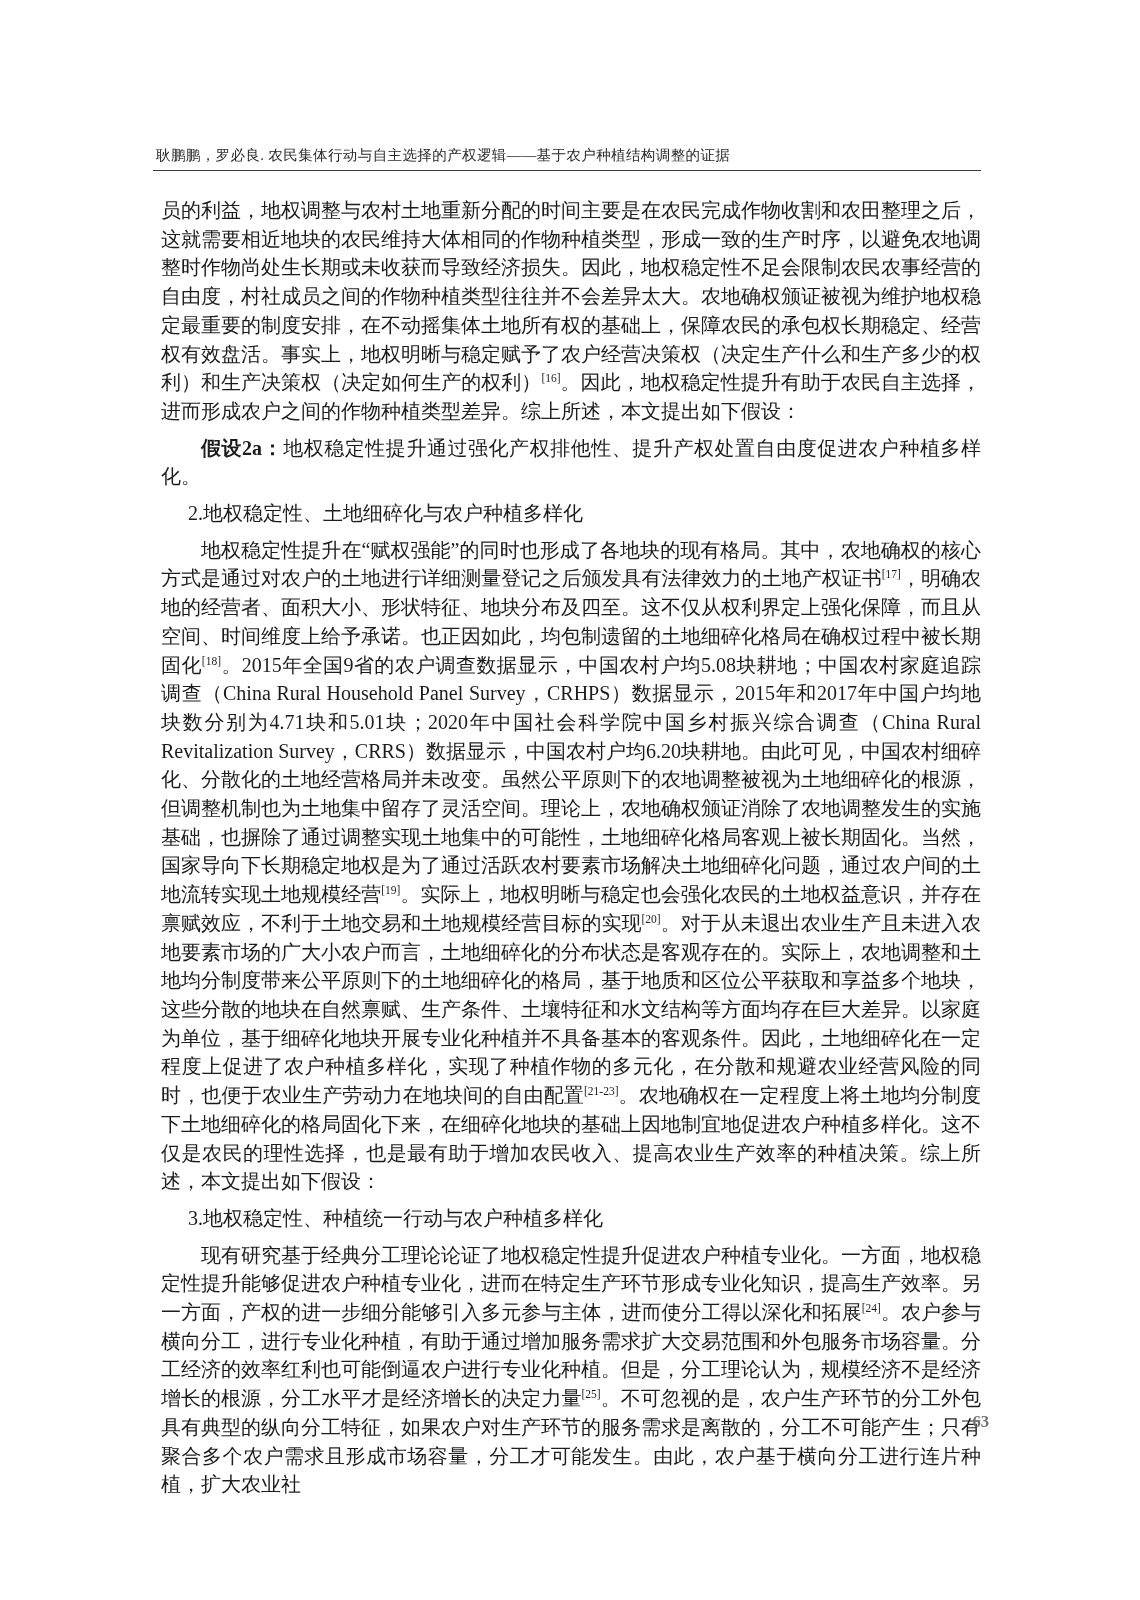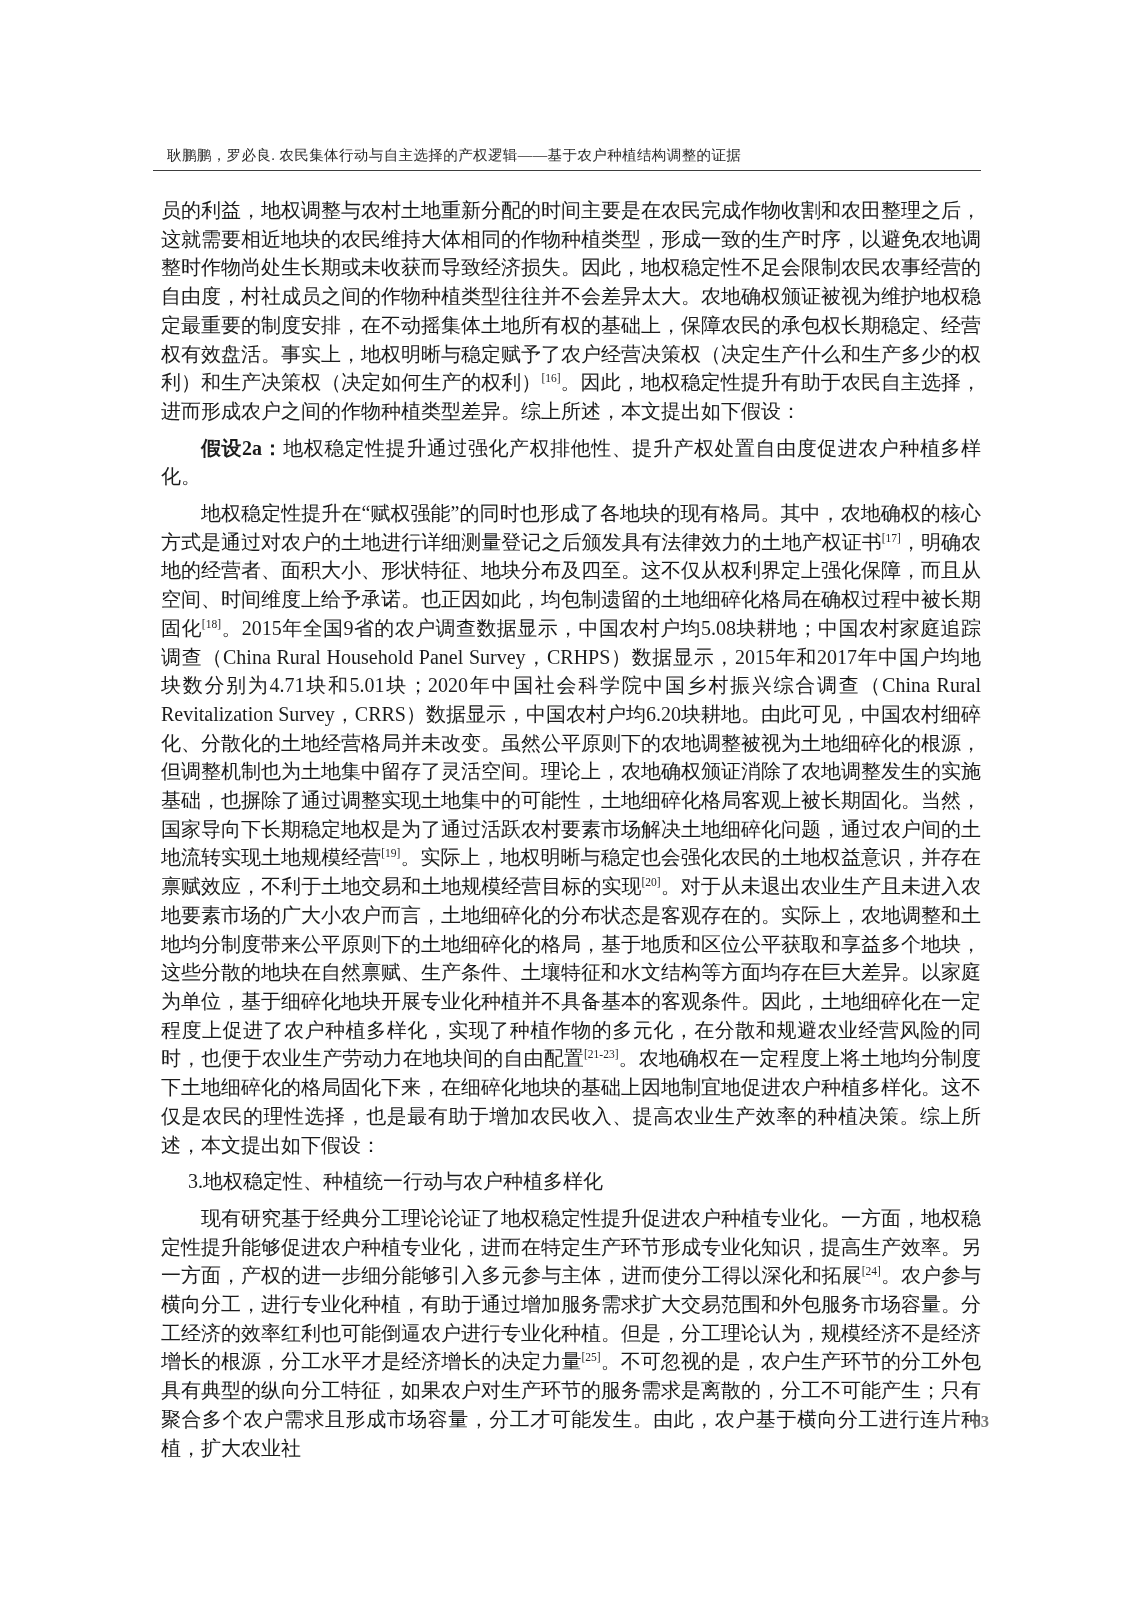--- a/index.html
+++ b/index.html
@@ -11,21 +11,21 @@
     position: relative;
     width: 1140px;
     height: 1600px;
     background: #ffffff;
     font-family: "Liberation Serif", "DejaVu Serif", serif;
     color: #1c1c1c;
     overflow: hidden;
   }
   .running-header {
     position: absolute;
-    left: 167px;
+    left: 156px;
     top: 146px;
     width: 836px;
     font-size: 14.5px;
     line-height: 18px;
     color: #2a2a2a;
     letter-spacing: 0.4px;
     white-space: nowrap;
   }
   .header-rule {
     position: absolute;
@@ -71,18 +71,19 @@
 </style>
 </head>
 <body>
 
 <div class="page">
   <div class="running-header">耿鹏鹏，罗必良. 农民集体行动与自主选择的产权逻辑——基于农户种植结构调整的证据</div>
   <div class="header-rule"></div>
   <div class="content">
       <p class="block para-continued"><span class="seg-normal">员的利益，地权调整与农村土地重新分配的时间主要是在农民完成作物收割和农田整理之后，这就需要相近地块的农民维持大体相同的作物种植类型，形成一致的生产时序，以避免农地调整时作物尚处生长期或未收获而导致经济损失。因此，地权稳定性不足会限制农民农事经营的自由度，村社成员之间的作物种植类型往往并不会差异太大。农地确权颁证被视为维护地权稳定最重要的制度安排，在不动摇集体土地所有权的基础上，保障农民的承包权长期稳定、经营权有效盘活。事实上，地权明晰与稳定赋予了农户经营决策权（决定生产什么和生产多少的权利）和生产决策权（决定如何生产的权利）</span><span class="seg-sup">[16]</span><span class="seg-normal">。因此，地权稳定性提升有助于农民自主选择，进而形成农户之间的作物种植类型差异。综上所述，本文提出如下假设：</span></p>
       <p class="block hypothesis"><span class="seg-bold">假设2a：</span><span class="seg-normal">地权稳定性提升通过强化产权排他性、提升产权处置自由度促进农户种植多样化。</span></p>
+      <p class="block heading"><span class="seg-normal">2.地权稳定性、土地细碎化与农户种植多样化</span></p>
       <p class="block para"><span class="seg-normal">地权稳定性提升在“赋权强能”的同时也形成了各地块的现有格局。其中，农地确权的核心方式是通过对农户的土地进行详细测量登记之后颁发具有法律效力的土地产权证书</span><span class="seg-sup">[17]</span><span class="seg-normal">，明确农地的经营者、面积大小、形状特征、地块分布及四至。这不仅从权利界定上强化保障，而且从空间、时间维度上给予承诺。也正因如此，均包制遗留的土地细碎化格局在确权过程中被长期固化</span><span class="seg-sup">[18]</span><span class="seg-normal">。2015年全国9省的农户调查数据显示，中国农村户均5.08块耕地；中国农村家庭追踪调查（China Rural Household Panel Survey，CRHPS）数据显示，2015年和2017年中国户均地块数分别为4.71块和5.01块；2020年中国社会科学院中国乡村振兴综合调查（China Rural Revitalization Survey，CRRS）数据显示，中国农村户均6.20块耕地。由此可见，中国农村细碎化、分散化的土地经营格局并未改变。虽然公平原则下的农地调整被视为土地细碎化的根源，但调整机制也为土地集中留存了灵活空间。理论上，农地确权颁证消除了农地调整发生的实施基础，也摒除了通过调整实现土地集中的可能性，土地细碎化格局客观上被长期固化。当然，国家导向下长期稳定地权是为了通过活跃农村要素市场解决土地细碎化问题，通过农户间的土地流转实现土地规模经营</span><span class="seg-sup">[19]</span><span class="seg-normal">。实际上，地权明晰与稳定也会强化农民的土地权益意识，并存在禀赋效应，不利于土地交易和土地规模经营目标的实现</span><span class="seg-sup">[20]</span><span class="seg-normal">。对于从未退出农业生产且未进入农地要素市场的广大小农户而言，土地细碎化的分布状态是客观存在的。实际上，农地调整和土地均分制度带来公平原则下的土地细碎化的格局，基于地质和区位公平获取和享益多个地块，这些分散的地块在自然禀赋、生产条件、土壤特征和水文结构等方面均存在巨大差异。以家庭为单位，基于细碎化地块开展专业化种植并不具备基本的客观条件。因此，土地细碎化在一定程度上促进了农户种植多样化，实现了种植作物的多元化，在分散和规避农业经营风险的同时，也便于农业生产劳动力在地块间的自由配置</span><span class="seg-sup">[21-23]</span><span class="seg-normal">。农地确权在一定程度上将土地均分制度下土地细碎化的格局固化下来，在细碎化地块的基础上因地制宜地促进农户种植多样化。这不仅是农民的理性选择，也是最有助于增加农民收入、提高农业生产效率的种植决策。综上所述，本文提出如下假设：</span></p>
       <p class="block heading"><span class="seg-normal">3.地权稳定性、种植统一行动与农户种植多样化</span></p>
       <p class="block para"><span class="seg-normal">现有研究基于经典分工理论论证了地权稳定性提升促进农户种植专业化。一方面，地权稳定性提升能够促进农户种植专业化，进而在特定生产环节形成专业化知识，提高生产效率。另一方面，产权的进一步细分能够引入多元参与主体，进而使分工得以深化和拓展</span><span class="seg-sup">[24]</span><span class="seg-normal">。农户参与横向分工，进行专业化种植，有助于通过增加服务需求扩大交易范围和外包服务市场容量。分工经济的效率红利也可能倒逼农户进行专业化种植。但是，分工理论认为，规模经济不是经济增长的根源，分工水平才是经济增长的决定力量</span><span class="seg-sup">[25]</span><span class="seg-normal">。不可忽视的是，农户生产环节的分工外包具有典型的纵向分工特征，如果农户对生产环节的服务需求是离散的，分工不可能产生；只有聚合多个农户需求且形成市场容量，分工才可能发生。由此，农户基于横向分工进行连片种植，扩大农业社</span></p>
     </div>
   <div class="page-number">63</div>
 </div>
 
 </body></html>

